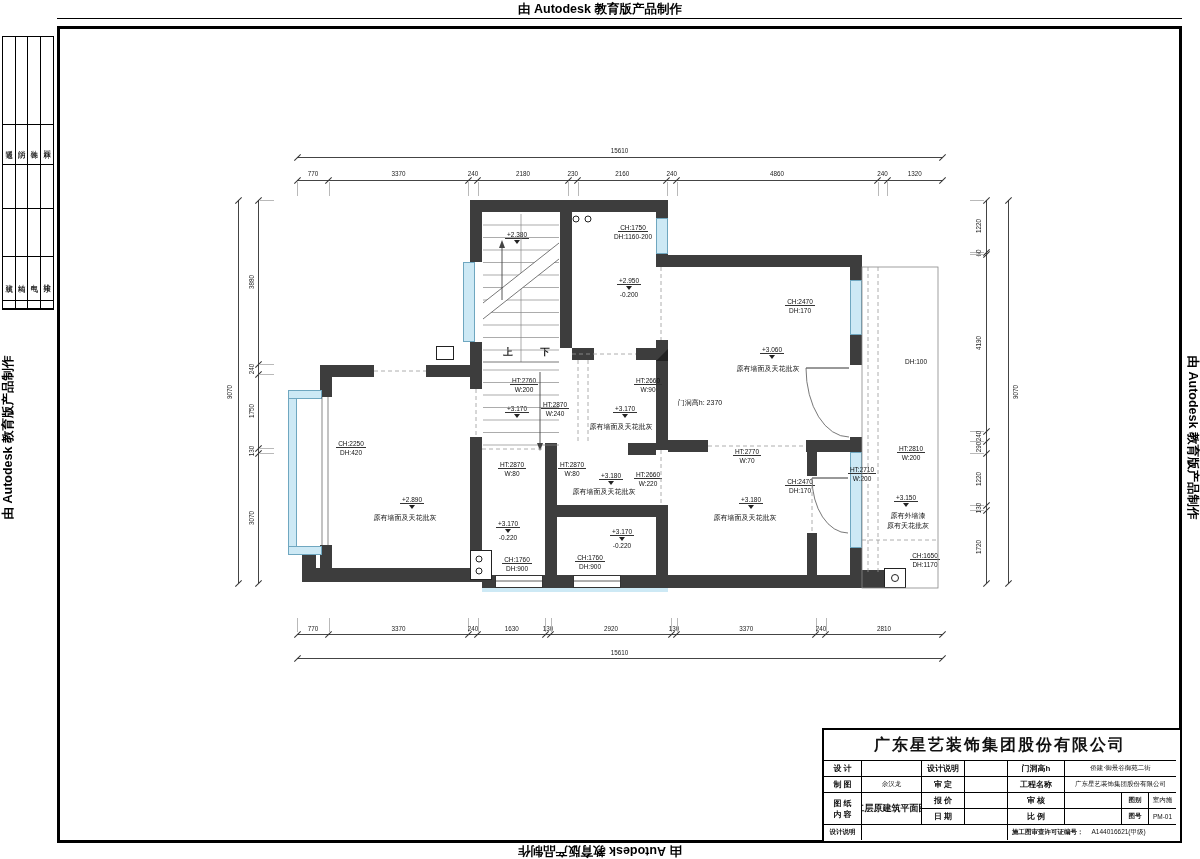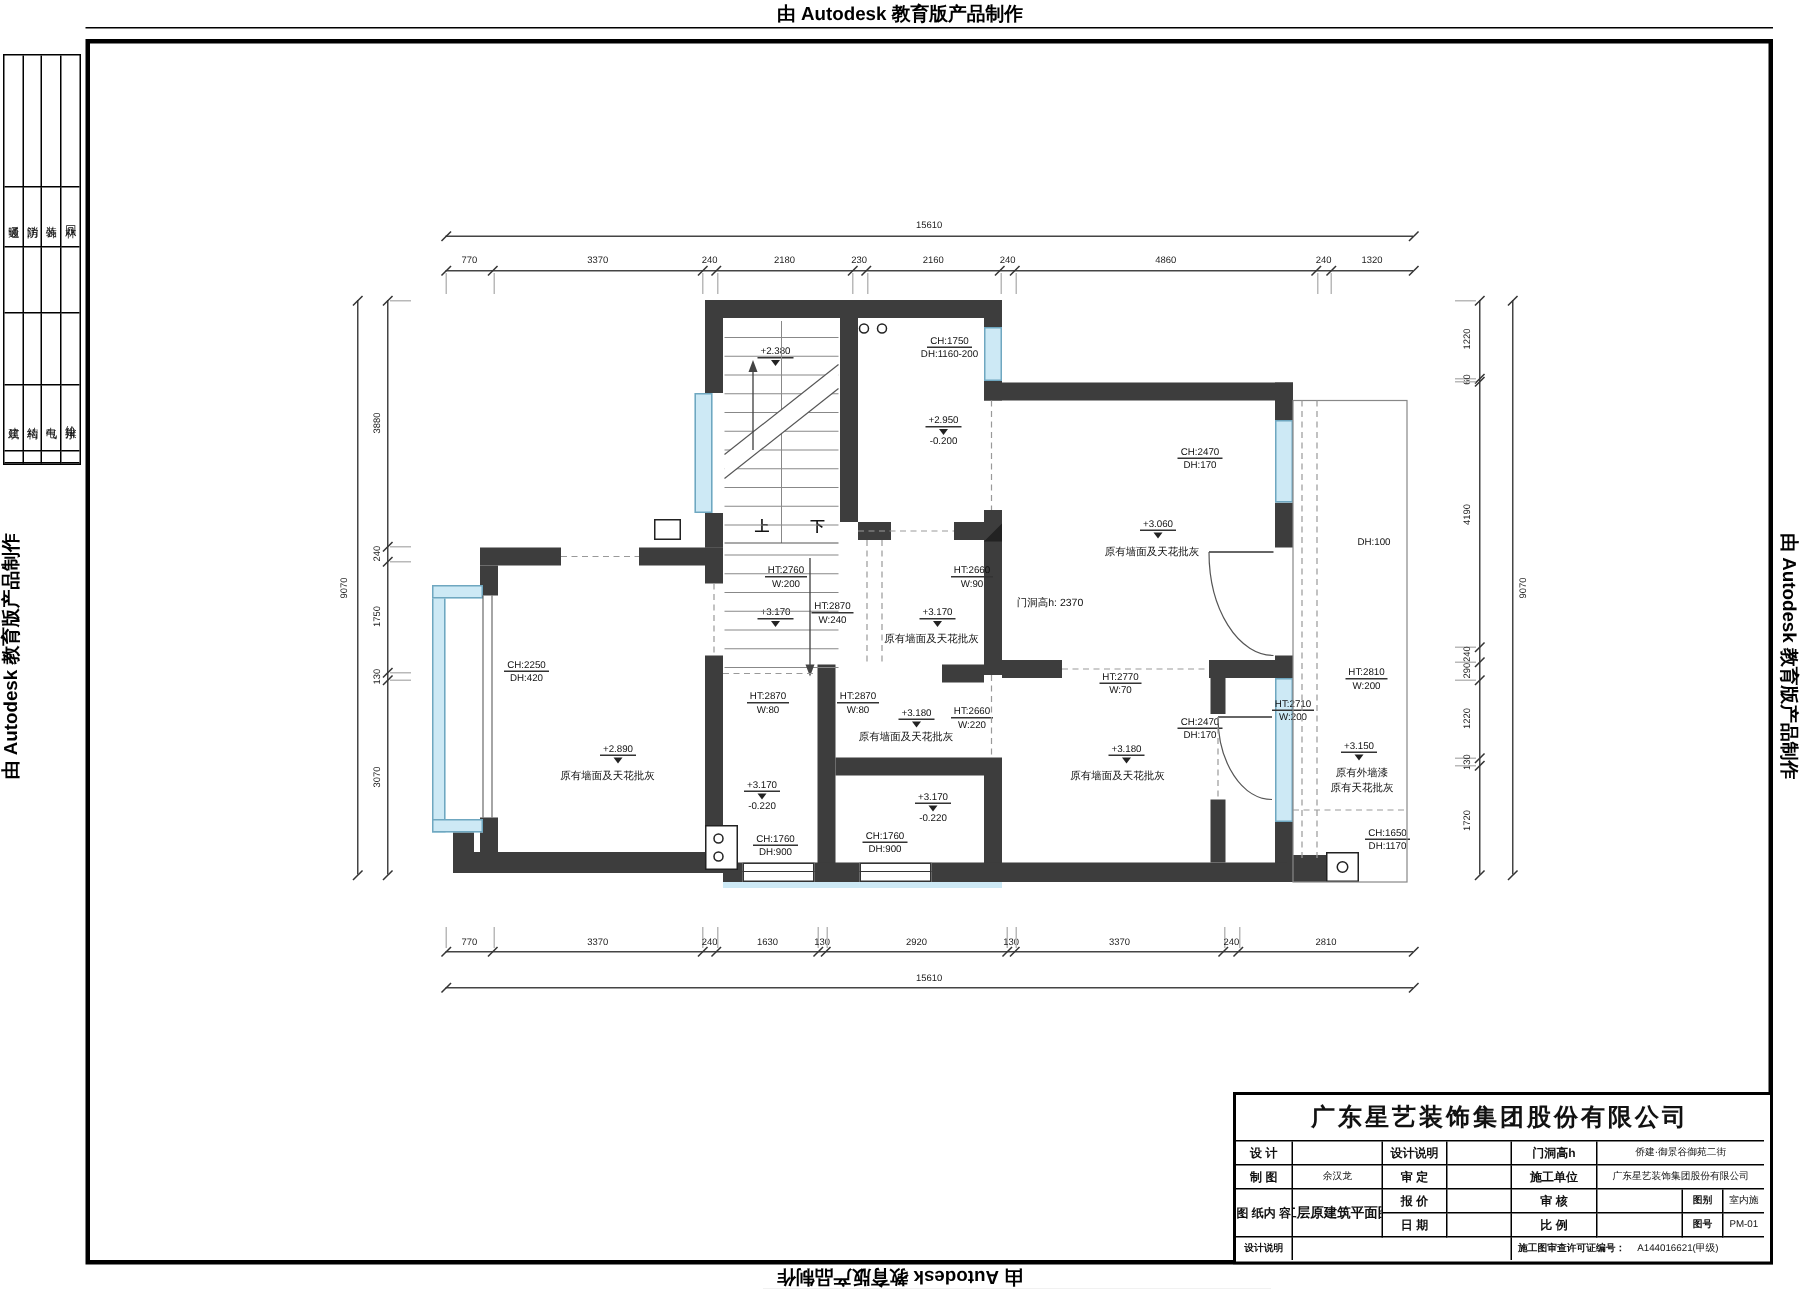--- a/index.html
+++ b/index.html
@@ -408,28 +408,28 @@
     <div></div>
     <div class="lab">设计说明</div>
     <div></div>
     <div class="lab">门洞高h</div>
     <div class="sm noR" style="grid-column:6/9">侨建·御景谷御苑二街</div>
 
     <div class="lab">制 图</div>
     <div class="sm">余汉龙</div>
     <div class="lab">审 定</div>
     <div></div>
-    <div class="lab">施工单位</div>
+    <div class="lab">工程名称</div>
     <div class="sm noR" style="grid-column:6/9">广东星艺装饰集团股份有限公司</div>
 
     <div class="lab">报 价</div>
     <div></div>
     <div class="lab">审 核</div>
     <div></div>
-    <div class="lab" style="grid-row:4/6;">
+    <div class="lab" style="grid-row:4/6;flex-direction:column">
       <span>图 纸</span>
         <span>内 容</span>
     </div>
     <div class="big" style="grid-row:4/6">二层原建筑平面图</div>
     <div class="lab sm">图别</div>
     <div class="sm noR">室内施</div>
 
     <div class="lab">日 期</div>
     <div></div>
     <div class="lab">比 例</div>

